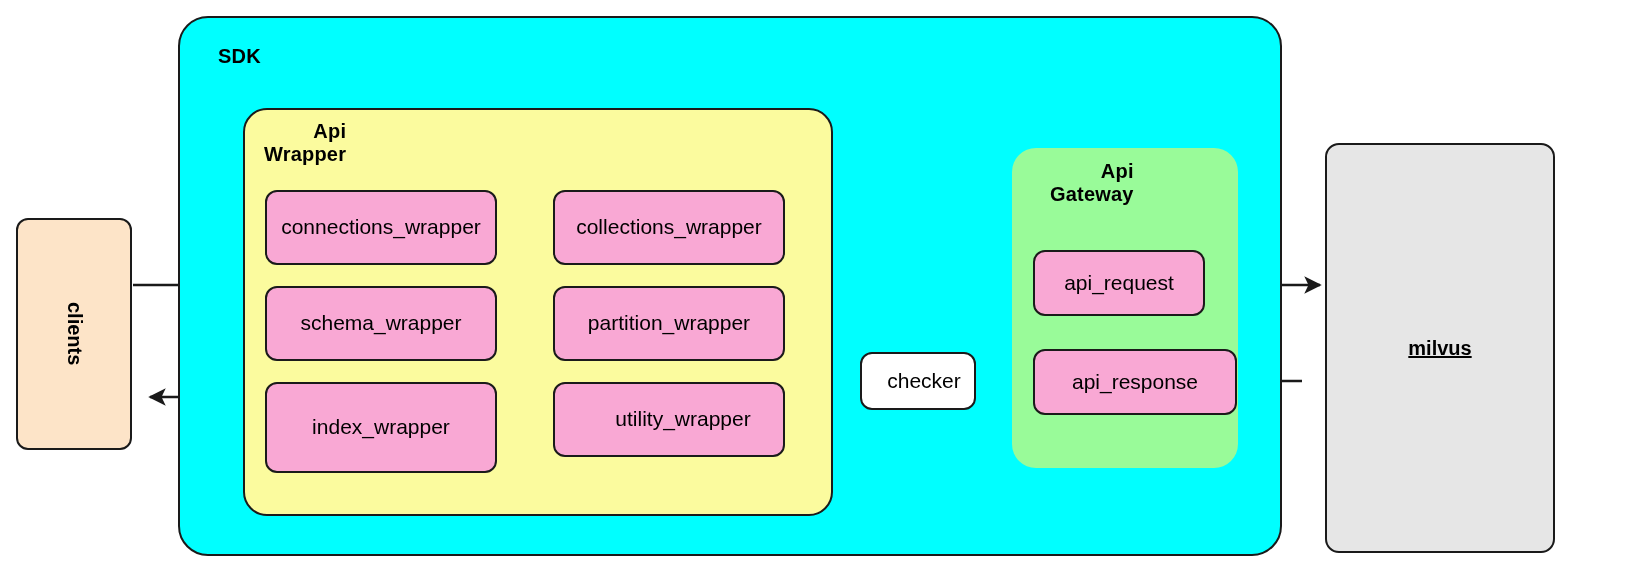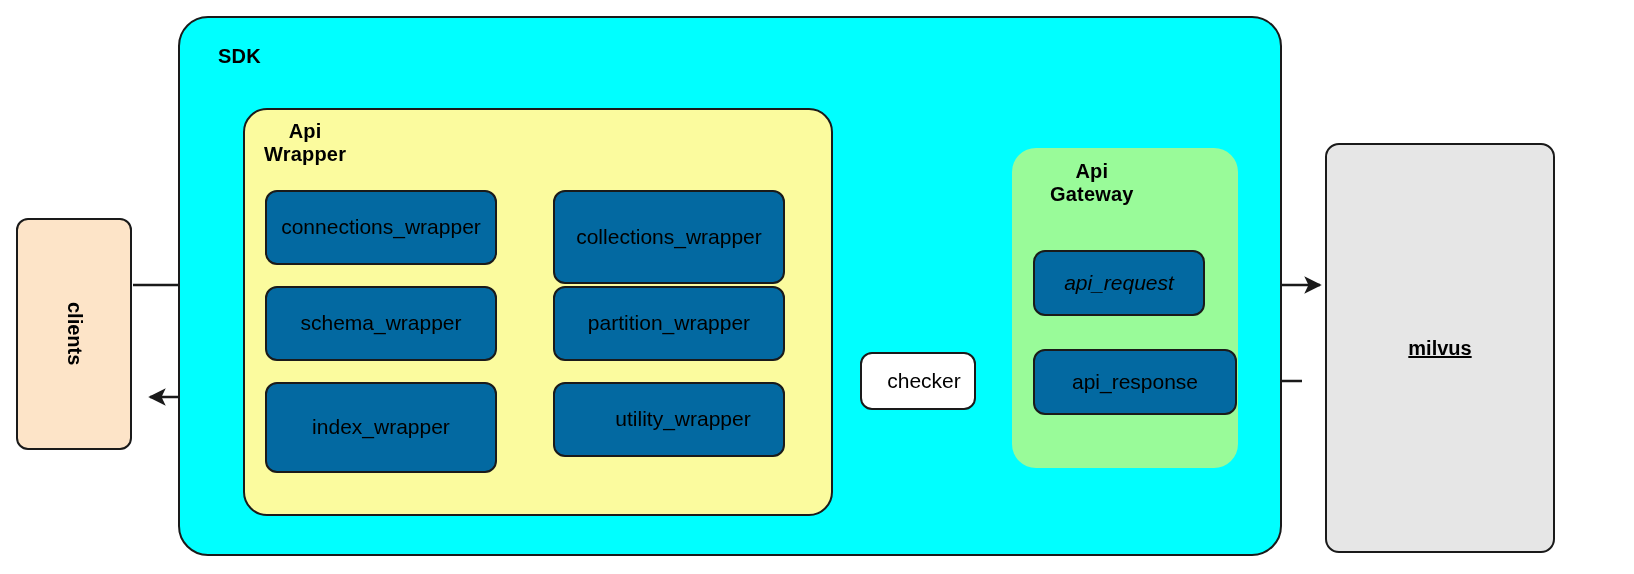--- a/index.html
+++ b/index.html
@@ -77,40 +77,40 @@
     justify-content: flex-start;
   }
   .container-gateway > .container-label {
     margin: 12px 0 0 38px;
   }
 
   .container-label {
     font-size: 20px;
     font-weight: bold;
     white-space: pre-line;
-    text-align: center;
+    text-align: right;
     letter-spacing: 0.2px;
   }
 
   
   .leaf {
-    background: #0369a1;
+    background: #f9a8d4;
     border-radius: 12px;
     font-size: 21px;
     font-weight: normal;
   }
 
   .w-connections { left: 265px; top: 190px; width: 232px; height: 75px; }
-  .w-collections { left: 553px; top: 190px; width: 232px; height: 94px; }
+  .w-collections { left: 553px; top: 190px; width: 232px; height: 75px; }
   .w-schema      { left: 265px; top: 286px; width: 232px; height: 75px; }
   .w-partition   { left: 553px; top: 286px; width: 232px; height: 75px; }
   .w-index       { left: 265px; top: 382px; width: 232px; height: 91px; }
   .w-utility     { left: 553px; top: 382px; width: 232px; height: 75px; padding-left: 28px; }
 
-  .g-request  { left: 1033px; top: 250px; width: 172px; height: 66px; font-style: italic; }
+  .g-request  { left: 1033px; top: 250px; width: 172px; height: 66px; }
   .g-response { left: 1033px; top: 349px; width: 204px; height: 66px; }
 
   .n-checker {
     left: 860px;
     top: 352px;
     width: 116px;
     height: 58px;
     background: #ffffff;
     border-radius: 12px;
     font-size: 21px;

